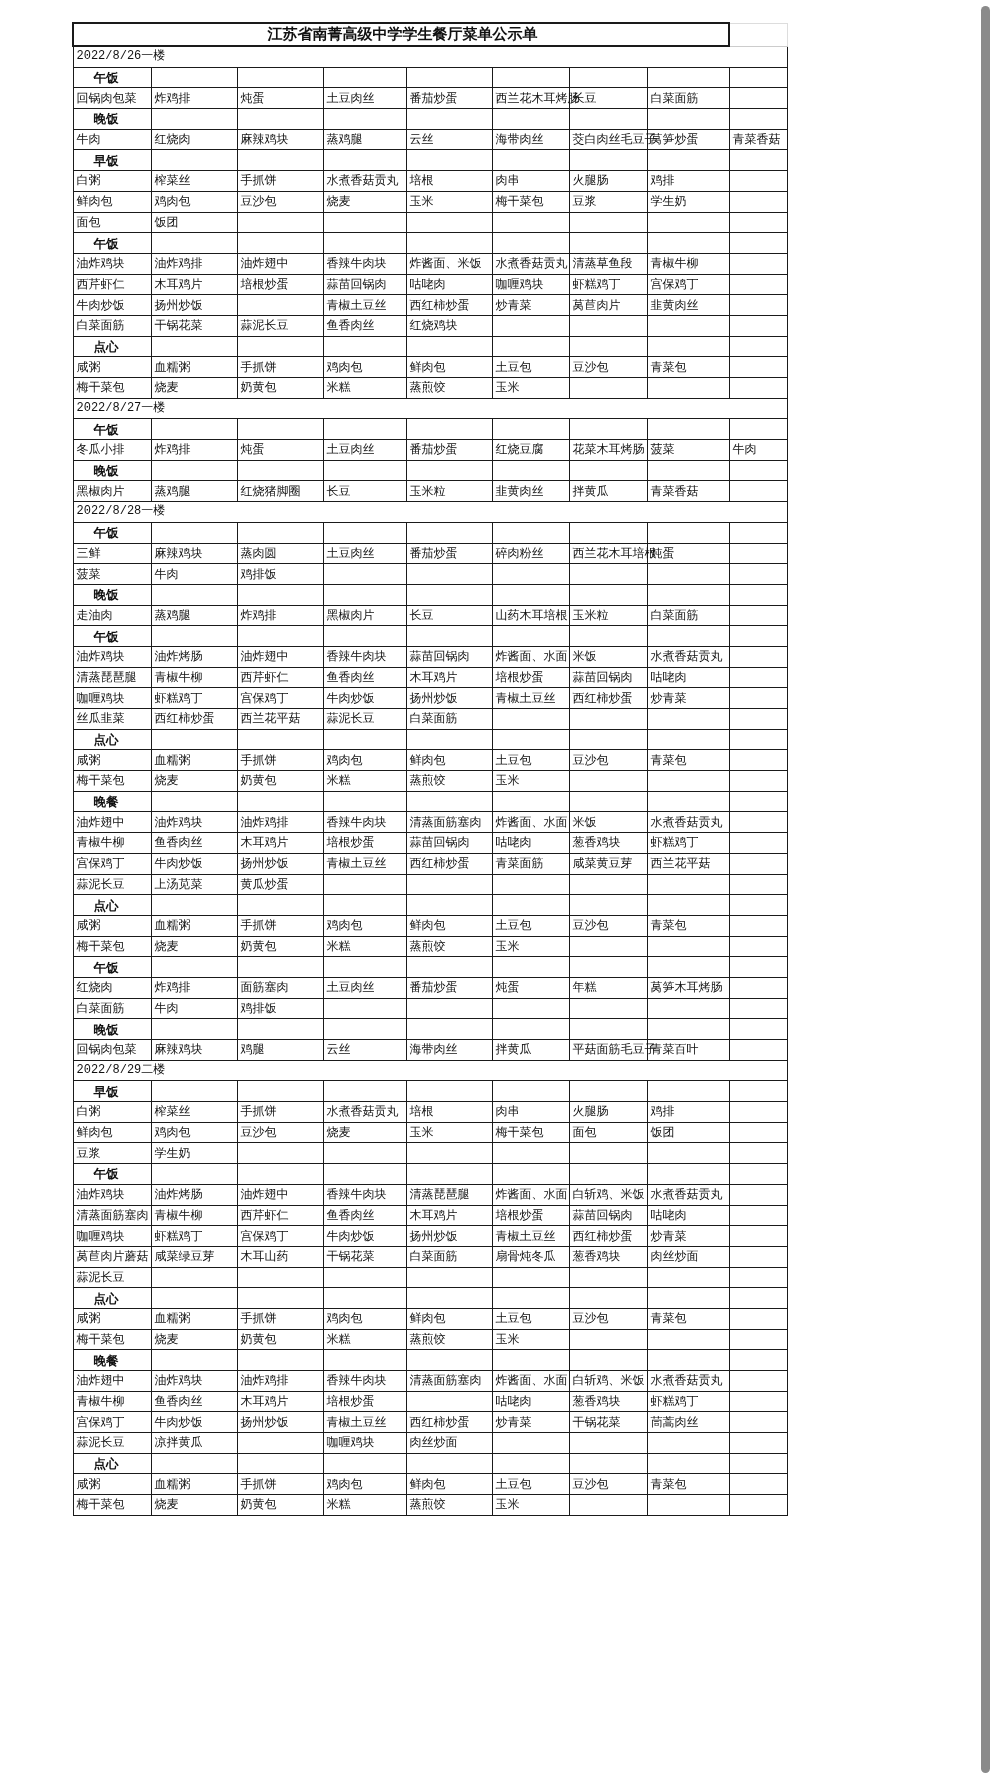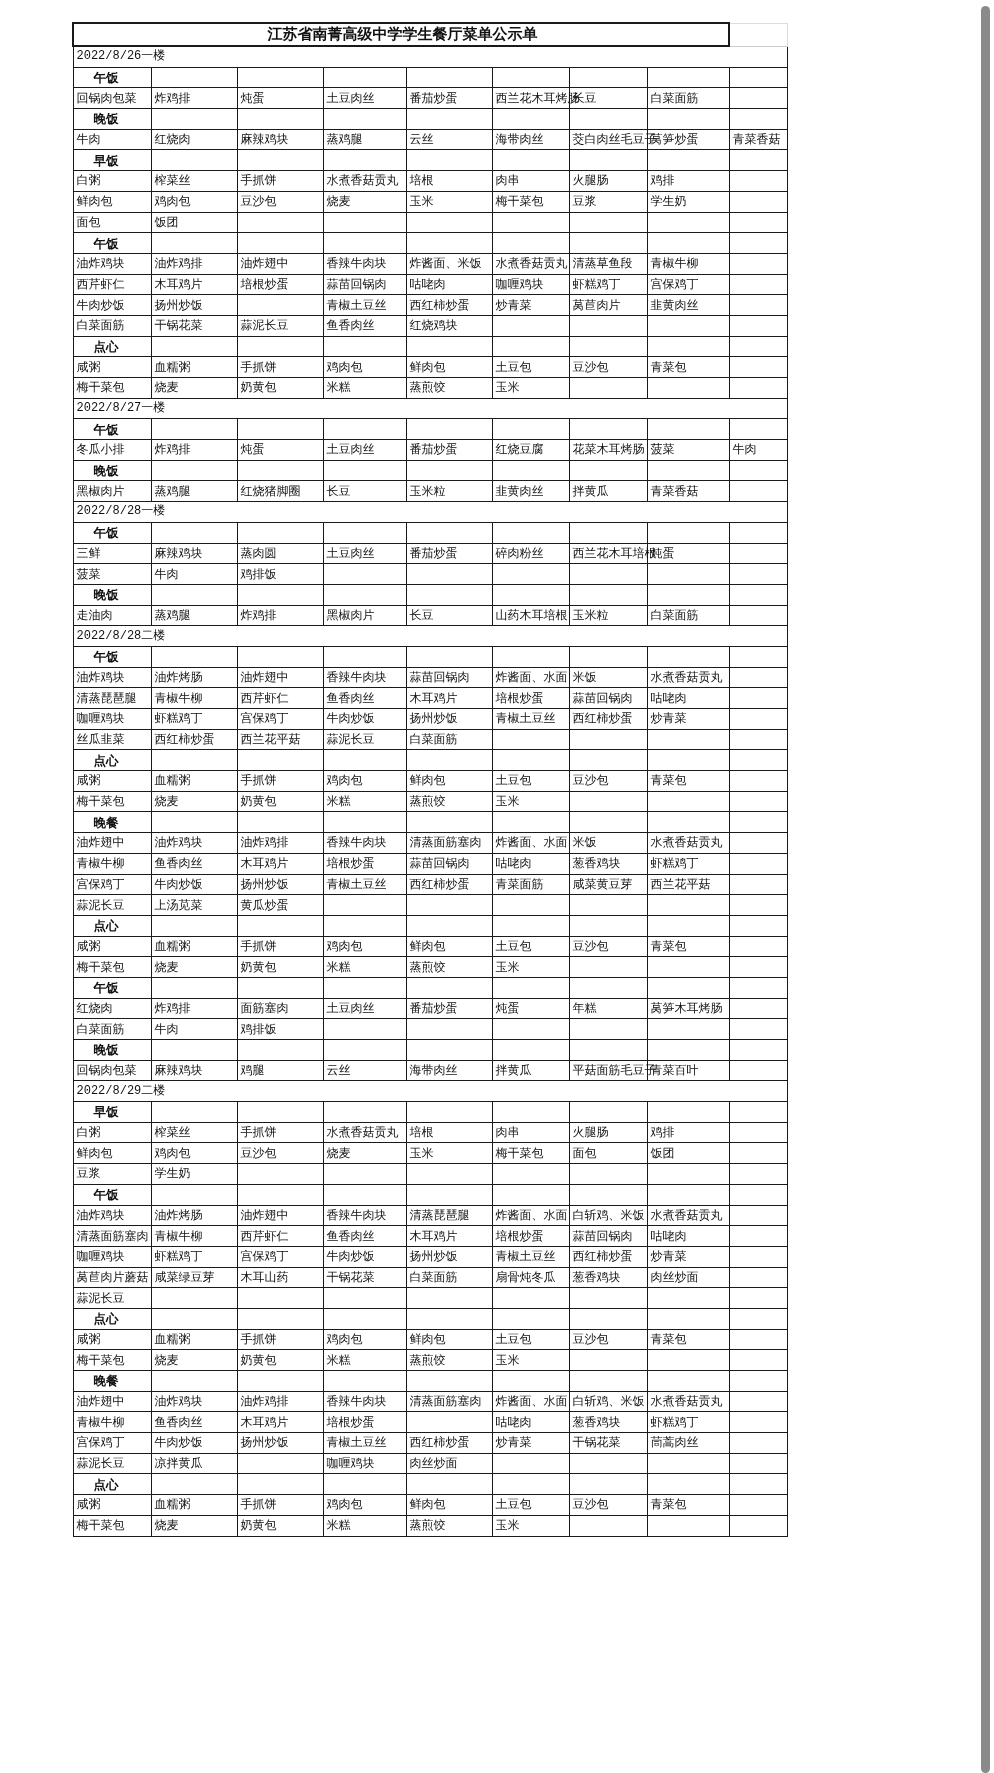--- a/index.html
+++ b/index.html
@@ -317,23 +317,20 @@
           <td>走油肉</td>
           <td>蒸鸡腿</td>
           <td>炸鸡排</td>
           <td>黑椒肉片</td>
           <td>长豆</td>
           <td>山药木耳培根</td>
           <td>玉米粒</td>
           <td>白菜面筋</td>
           <td></td>
         </tr>
-        <tr class="date">
-          <td colspan="9">2022/8/28二楼</td>
-        </tr>
         <tr class="meal">
           <td class="label">午饭</td>
           <td></td>
           <td></td>
           <td></td>
           <td></td>
           <td></td>
           <td></td>
           <td></td>
           <td></td>

